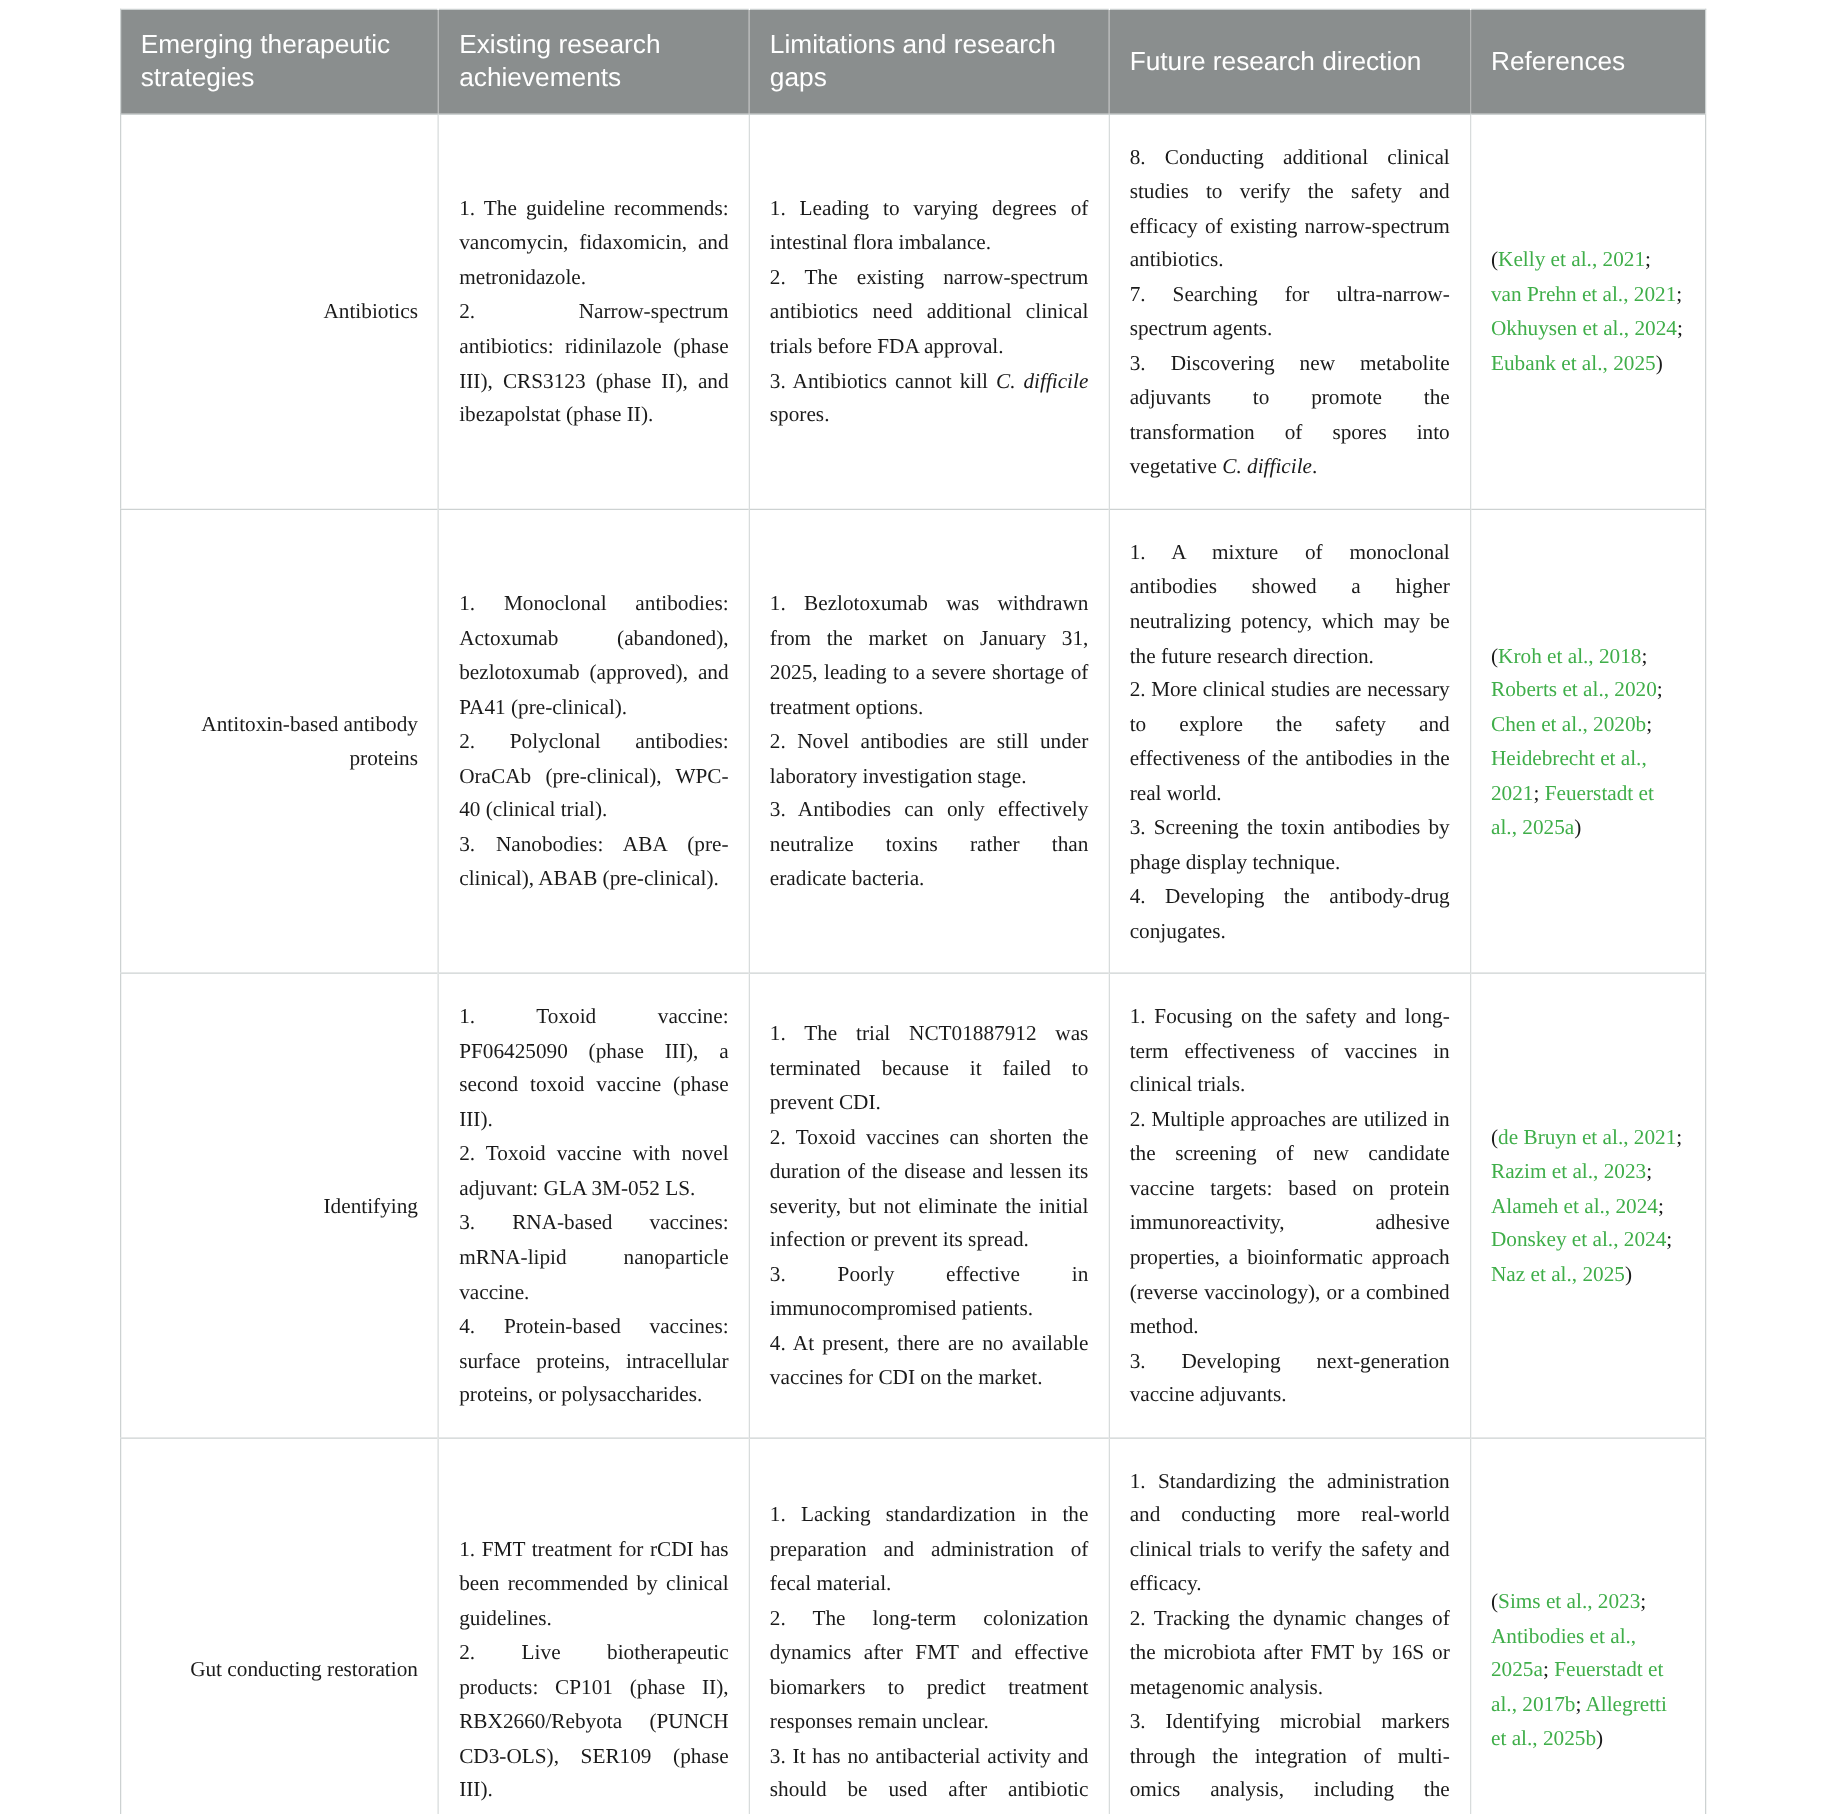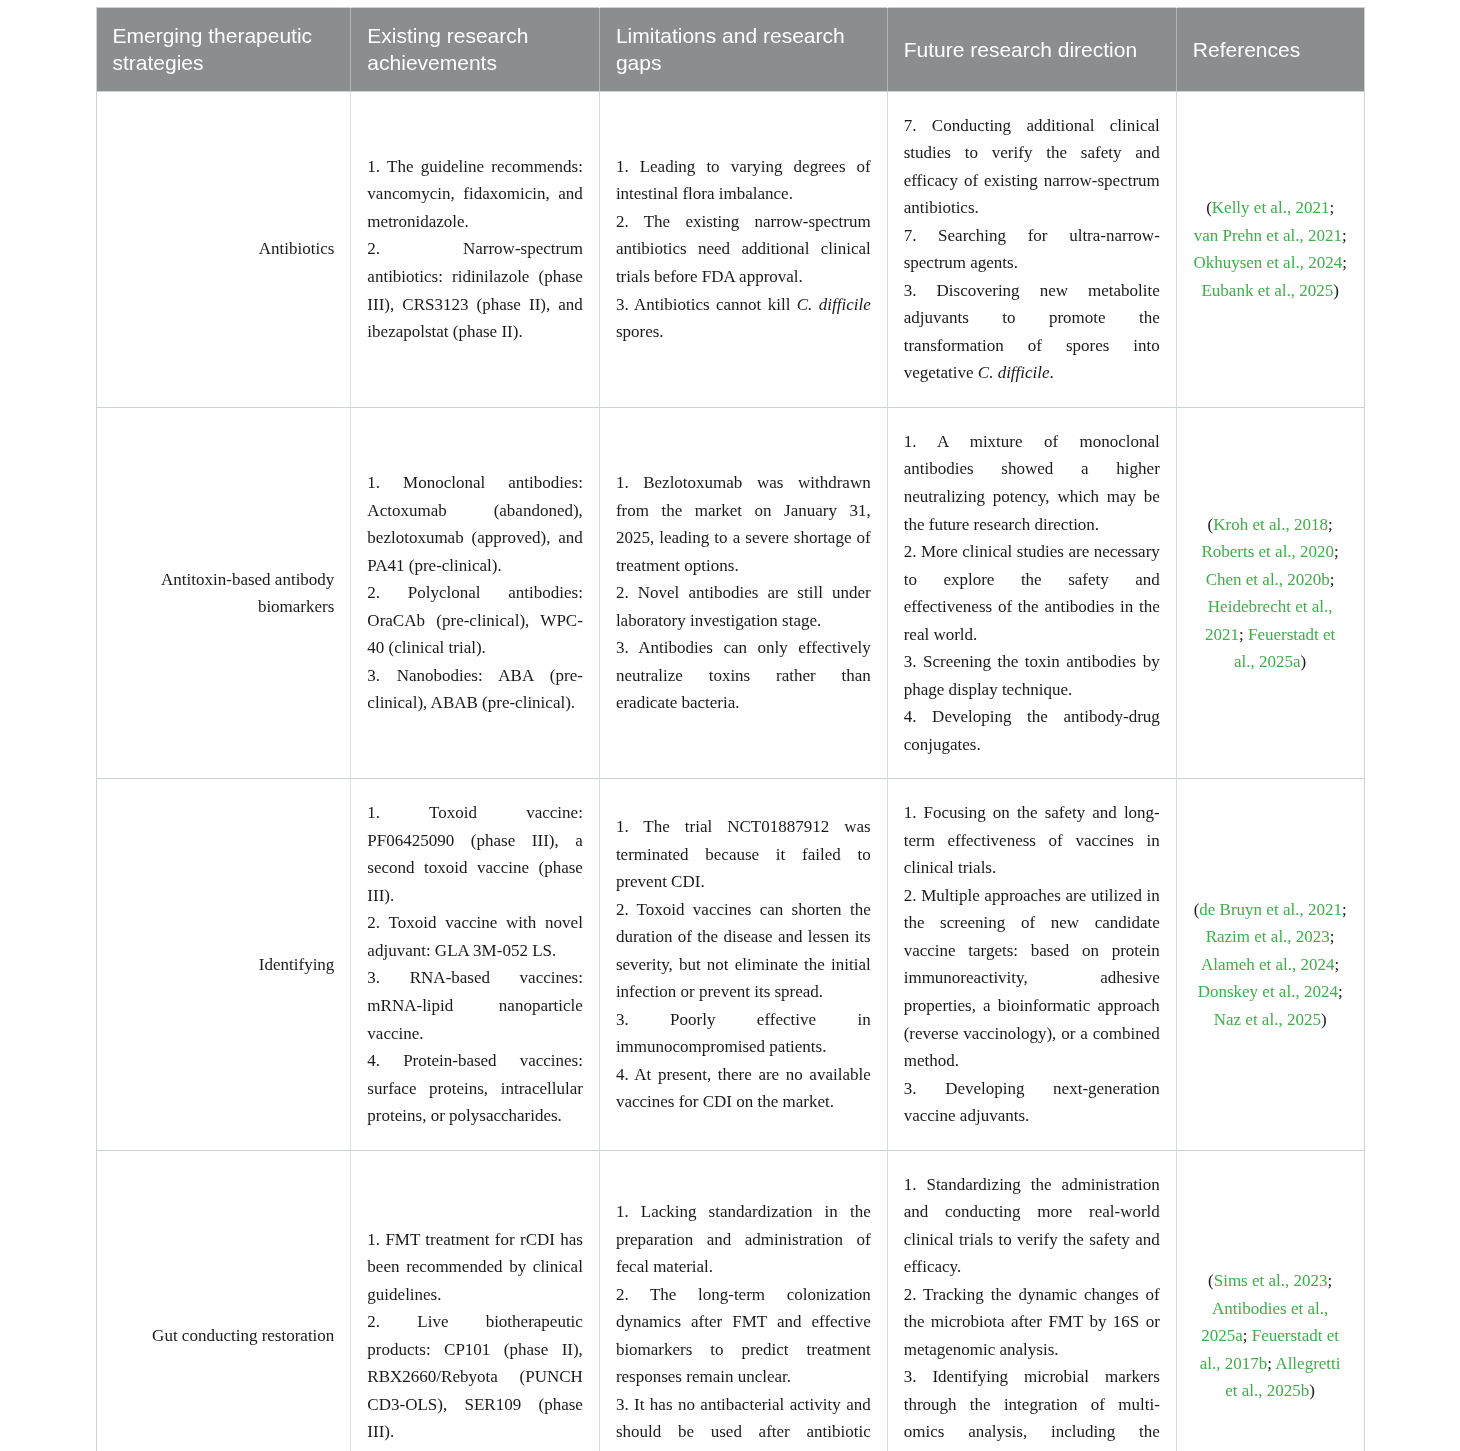--- a/index.html
+++ b/index.html
@@ -48,21 +48,21 @@
   }
   tbody td:first-child { border-left: none; }
   tbody tr:first-child td { border-top: none; }
   .item {
     text-align: justify;
   }
   .cell.strategy {
     text-align: right;
   }
   .cell.refs {
-    text-align: center;
+    text-align: left;
     line-height: 1.62;
   }
   .ref-link {
     color: #3fae49;
     text-decoration: none;
     cursor: pointer;
   }
   .ref-paren, .ref-sep {
     color: #1a1a1a;
   }
@@ -94,28 +94,28 @@
           <td class="cell achievements">
             <div class="item">1. The guideline recommends: vancomycin, fidaxomicin, and metronidazole.</div>
             <div class="item">2. Narrow-spectrum antibiotics: ridinilazole (phase III), CRS3123 (phase II), and ibezapolstat (phase II).</div>
           </td>
           <td class="cell limitations">
             <div class="item">1. Leading to varying degrees of intestinal flora imbalance.</div>
             <div class="item">2. The existing narrow-spectrum antibiotics need additional clinical trials before FDA approval.</div>
             <div class="item">3. Antibiotics cannot kill <i>C. difficile</i> spores.</div>
           </td>
           <td class="cell future">
-            <div class="item">7. Conducting additional clinical studies to verify the safety and efficacy of existing narrow-spectrum antibiotics.</div>
+            <div class="item">8. Conducting additional clinical studies to verify the safety and efficacy of existing narrow-spectrum antibiotics.</div>
             <div class="item">7. Searching for ultra-narrow-spectrum agents.</div>
             <div class="item">3. Discovering new metabolite adjuvants to promote the transformation of spores into vegetative <i>C. difficile</i>.</div>
           </td>
           <td class="cell refs"><span class="ref-paren">(</span><a class="ref-link">Kelly et al., 2021</a><span class="ref-sep">; </span><a class="ref-link">van Prehn et al., 2021</a><span class="ref-sep">; </span><a class="ref-link">Okhuysen et al., 2024</a><span class="ref-sep">; </span><a class="ref-link">Eubank et al., 2025</a><span class="ref-paren">)</span></td>
         </tr>
         <tr>
-          <td class="cell strategy">Antitoxin-based antibody biomarkers</td>
+          <td class="cell strategy">Antitoxin-based antibody proteins</td>
           <td class="cell achievements">
             <div class="item">1. Monoclonal antibodies: Actoxumab (abandoned), bezlotoxumab (approved), and PA41 (pre-clinical).</div>
             <div class="item">2. Polyclonal antibodies: OraCAb (pre-clinical), WPC-40 (clinical trial).</div>
             <div class="item">3. Nanobodies: ABA (pre-clinical), ABAB (pre-clinical).</div>
           </td>
           <td class="cell limitations">
             <div class="item">1. Bezlotoxumab was withdrawn from the market on January 31, 2025, leading to a severe shortage of treatment options.</div>
             <div class="item">2. Novel antibodies are still under laboratory investigation stage.</div>
             <div class="item">3. Antibodies can only effectively neutralize toxins rather than eradicate bacteria.</div>
           </td>

